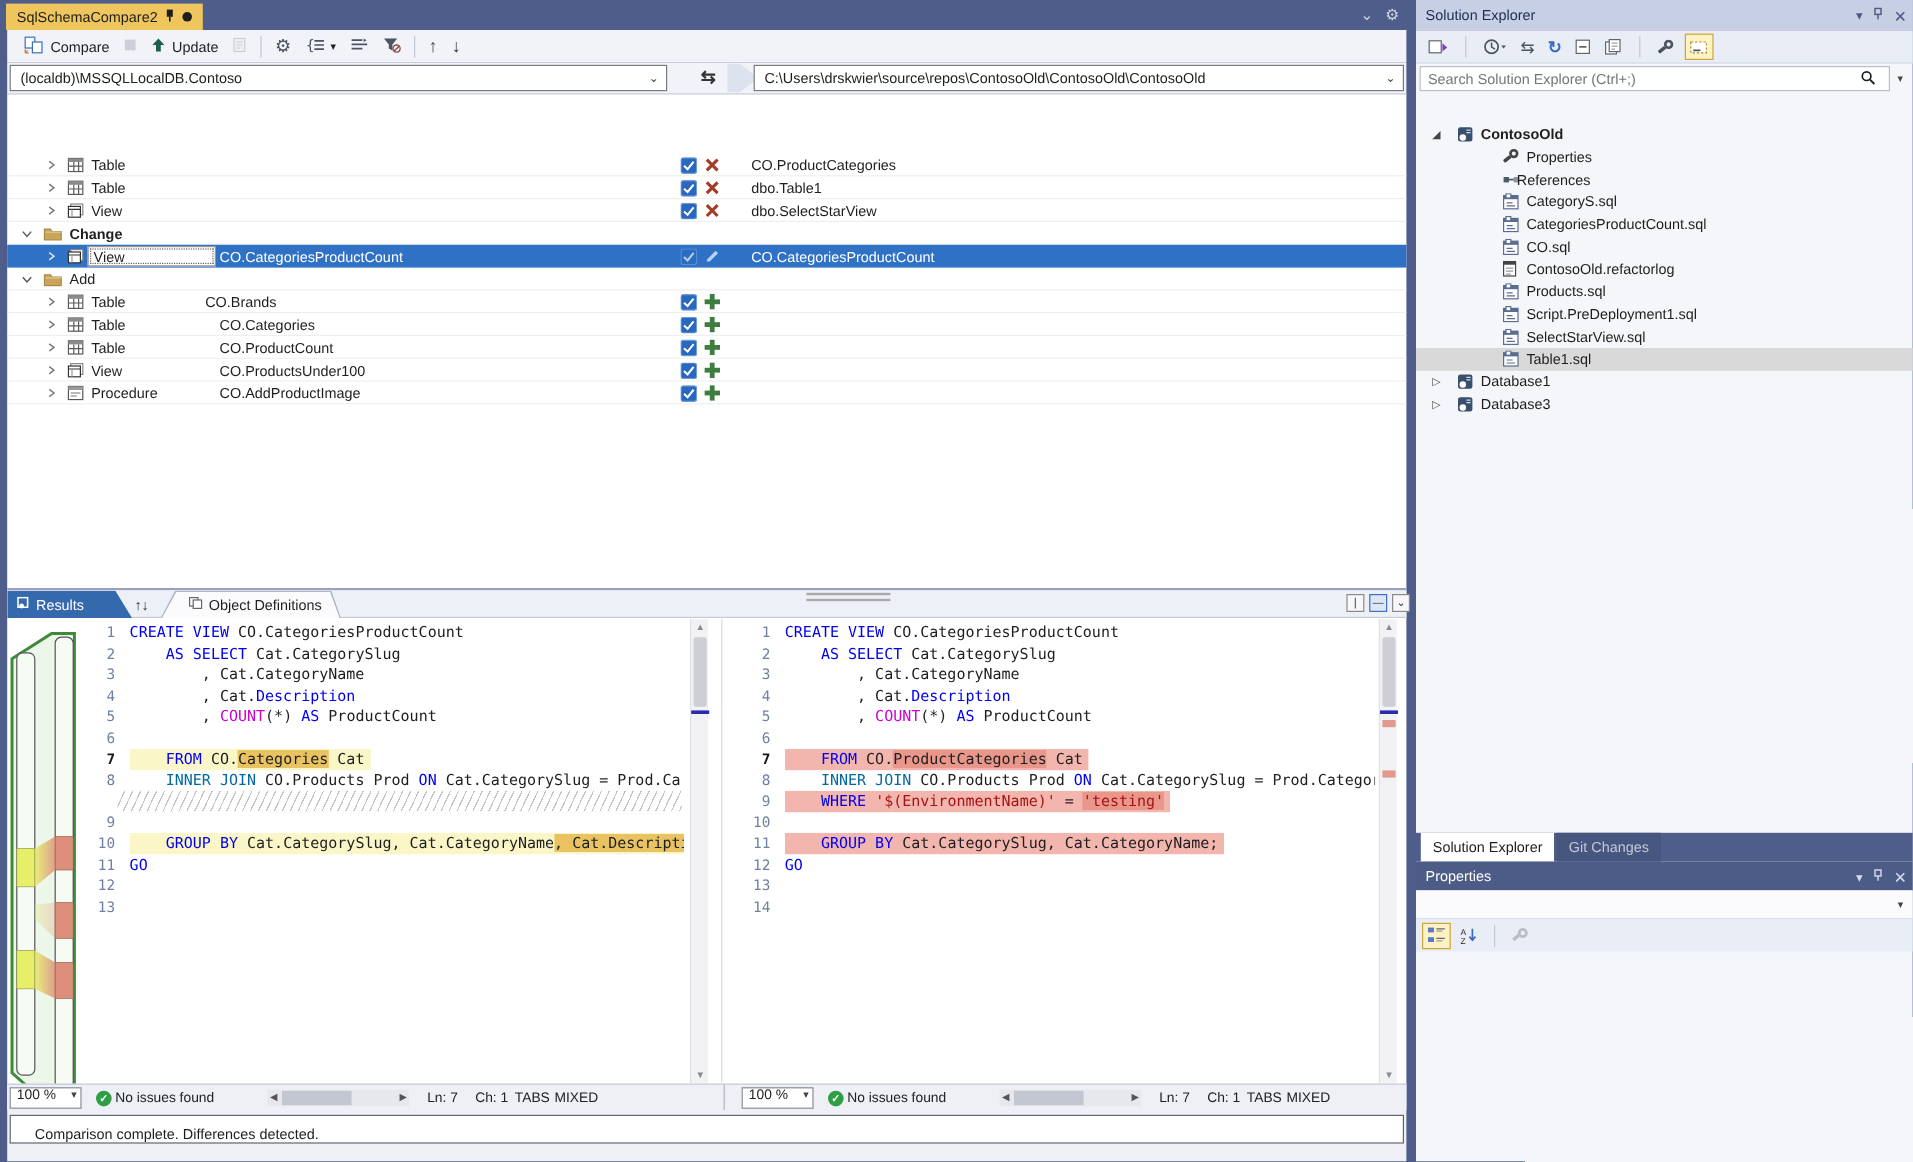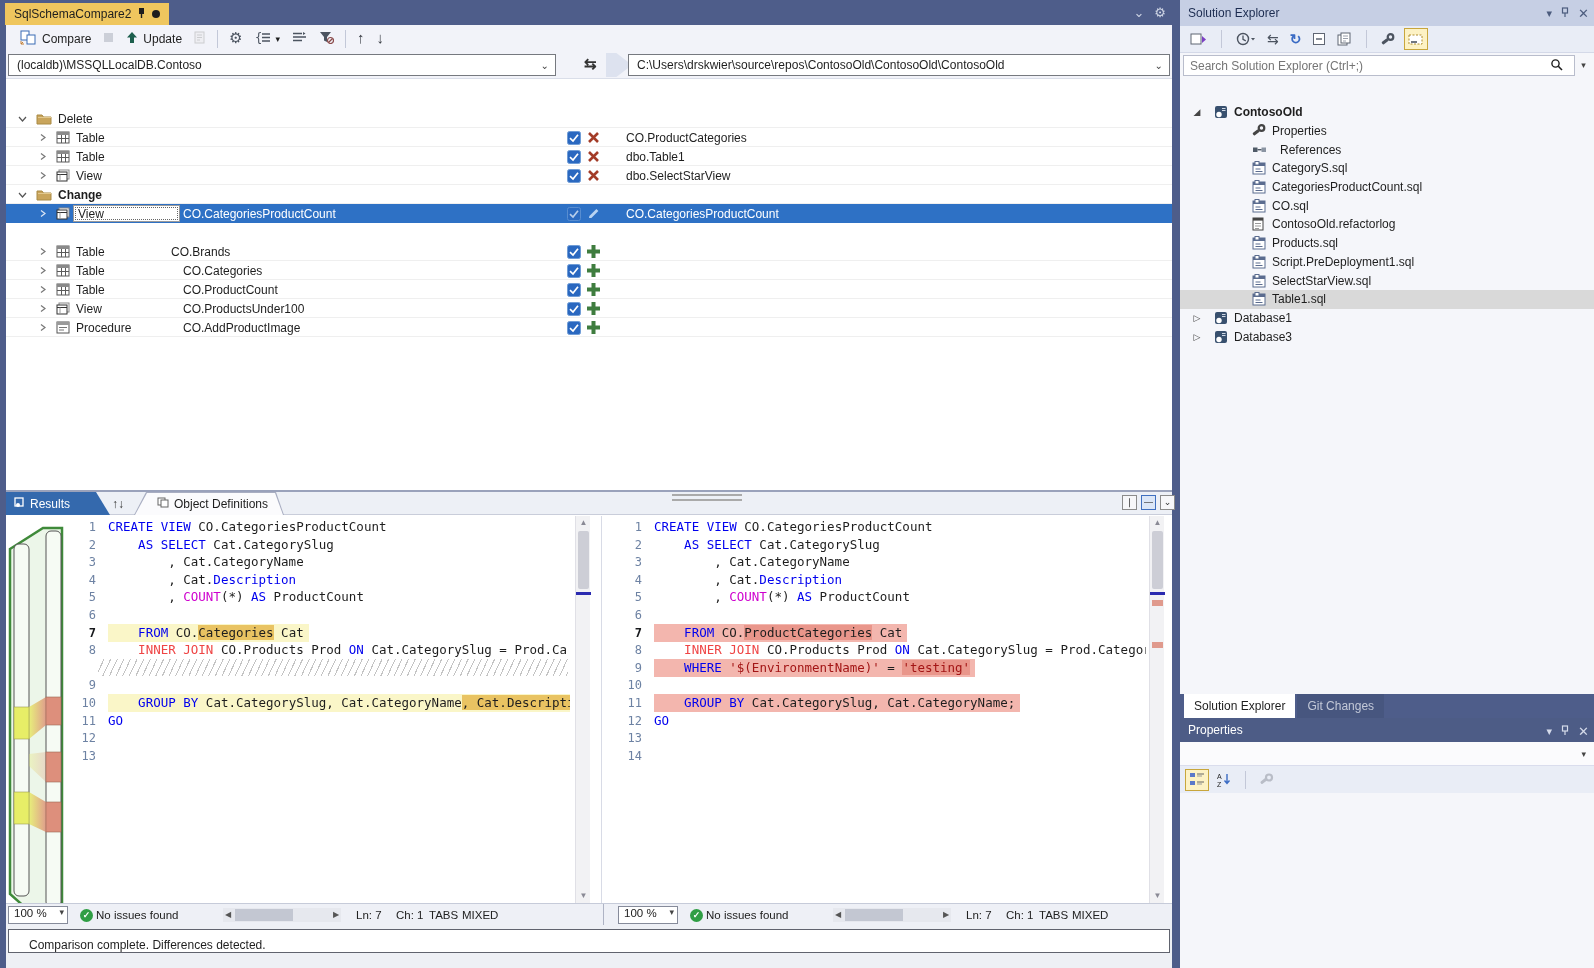--- a/index.html
+++ b/index.html
@@ -45,21 +45,21 @@
 #ed-right{left:610px;width:536px}
 .cl{position:absolute;left:0;width:100%;height:18px;line-height:18px;font-family:"DejaVu Sans Mono",monospace;font-size:12.5px;white-space:pre}
 .cl .num{position:absolute;left:0;width:32px;text-align:right;color:#6d82a3;font-size:12px}
 .cl .num.b{color:#17191c;font-weight:bold}
 .cl .ct{position:absolute;left:44px;right:0;overflow:hidden}
 .cl .inner{display:inline-block;padding-right:5px}
 .hl-y .inner{background:#faf6c8}
 .hl-r .inner{background:#f3b6ae}
 .hl-y .w{background:#e9c362}
 .hl-r .w{background:#e9968b}
-.tk-k{color:#0000ee}.tk-g{color:#ef4444}.tk-f{color:#ce00ce}.tk-s{color:#a31515}.tk-i{color:#1e1e1e}
+.tk-k{color:#0000ee}.tk-g{color:#0369a1}.tk-f{color:#ce00ce}.tk-s{color:#a31515}.tk-i{color:#1e1e1e}
 .gapline{position:absolute;left:34px;right:2px;height:17px;background:repeating-linear-gradient(115deg,#ffffff 0 5px,#c4c4c4 5px 6px)}
 .vsb{position:absolute;top:516px;width:15px;height:387px;background:#f2f2f4;border-left:1px solid #e0e0e6}
 .vsb .arr{position:absolute;left:0;width:15px;height:14px;color:#8a8a95;font-size:8px;text-align:center;line-height:14px}
 .vsb .thumb{position:absolute;left:2px;width:11px;background:#cdced6;border-radius:2px}
 .vsb .bluemark{position:absolute;left:0;width:15px;height:3px;background:#2b2bb0}
 .vsb .pinkmark{position:absolute;left:2px;width:11px;background:#e09a8d}
 #pane-div{left:601px;top:516px;width:1px;height:387px;background:#d8dbe6}
 
 #pane-status{left:6px;top:903px;width:1166px;height:22px;background:#eef0f6;border-top:1px solid #c6cbd9;font-size:11.5px;color:#222}
 #pane-status .it{position:absolute;top:0;height:22px;display:flex;align-items:center}
@@ -180,34 +180,20 @@
   </div>
   <div id="swap-arrow"></div>
   <div id="swap-glyph">⇆</div>
   <div class="combo" style="left:622px;width:542px">
     <span>C:\Users\drskwier\source\repos\ContosoOld\ContosoOld\ContosoOld</span>
     <span class="caret">⌄</span>
   </div>
 </div>
 
 <div class="abs" id="compare-grid">
-    <div class="grow" style="top: 30px;">
-      <div style="left: 12px;">
-        <svg width="9" height="8">
-          <path d="M1,2 L4.5,6 L8,2" fill="none" stroke="#555" stroke-width="1.2"></path>
-        </svg>
-      </div>
-      <div style="left: 30px;">
-        <svg width="16" height="13">
-          <path d="M1,3 h5 l1.5,2 H15 v7 H1 z" fill="#c9a55c" stroke="#a98a44"></path>
-          <path d="M2,5.5 h13" stroke="#e2c88e"></path>
-        </svg>
-      </div>
-      <div style="left: 52px;">Delete</div>
-    </div>
     <div class="grow" style="top: 49px;">
       <div style="left: 33px;">
         <svg width="8" height="9">
           <path d="M2,1.5 L6,4.5 L2,7.5" fill="none" stroke="#777" stroke-width="1.2"></path>
         </svg>
       </div>
       <div style="left: 50px;">
         <svg width="14" height="13">
           <rect x="1" y="1" width="12" height="11" fill="#fff" stroke="#5a5a5a"></rect>
           <rect x="1" y="1" width="12" height="3" fill="#8a8a8a"></rect>
@@ -322,20 +308,34 @@
           <rect x="0.5" y="0.5" width="13" height="13" rx="2" fill="#2a68c0" stroke="#6f9cd6"></rect>
           <path d="M3,7.2 L6,10 L11,3.8" fill="none" stroke="#fff" stroke-width="1.7"></path>
         </svg>
       </div>
       <div style="left: 581px;">
         <svg width="13" height="13">
           <path d="M2,11 L4.4,11 L11.4,4 L9.4,2 L2.4,9 z" fill="#b9d4f2"></path>
         </svg>
       </div>
       <div style="left: 620px;">CO.CategoriesProductCount</div>
+    </div>
+    <div class="grow" style="top: 144px;">
+      <div style="left: 12px;">
+        <svg width="9" height="8">
+          <path d="M1,2 L4.5,6 L8,2" fill="none" stroke="#555" stroke-width="1.2"></path>
+        </svg>
+      </div>
+      <div style="left: 30px;">
+        <svg width="16" height="13">
+          <path d="M1,3 h5 l1.5,2 H15 v7 H1 z" fill="#c9a55c" stroke="#a98a44"></path>
+          <path d="M2,5.5 h13" stroke="#e2c88e"></path>
+        </svg>
+      </div>
+      <div style="left: 52px;">Add</div>
     </div>
     <div class="grow" style="top: 163px;">
       <div style="left: 33px;">
         <svg width="8" height="9">
           <path d="M2,1.5 L6,4.5 L2,7.5" fill="none" stroke="#777" stroke-width="1.2"></path>
         </svg>
       </div>
       <div style="left: 50px;">
         <svg width="14" height="13">
           <rect x="1" y="1" width="12" height="11" fill="#fff" stroke="#5a5a5a"></rect>
@@ -702,21 +702,21 @@
         <span class="tlab" style="left: 92px;">Properties</span>
       </div>
       <div class="trow" style="top: 60.1px;">
         <span class="ticon" style="left: 72px;">
           <svg width="15" height="13">
             <rect x="1" y="4.5" width="4.5" height="4.5" fill="#4f5a67"></rect>
             <rect x="9.5" y="4.5" width="4.5" height="4.5" fill="#8a94a2"></rect>
             <line x1="5.5" y1="6.7" x2="9.5" y2="6.7" stroke="#4f5a67" stroke-width="1.4"></line>
           </svg>
         </span>
-        <span class="tlab" style="left: 100px;">References</span>
+        <span class="tlab" style="left: 84px;">References</span>
       </div>
       <div class="trow" style="top: 78.8px;">
         <span class="ticon" style="left: 72px;">
           <svg width="14" height="14">
             <rect x="1" y="2" width="12" height="11" fill="#fff" stroke="#5b6c8f"></rect>
             <rect x="1" y="2" width="12" height="3" fill="#5b6c8f"></rect>
             <path d="M3.5,8 h5 M3.5,10.5 h7" stroke="#5b6c8f"></path>
             <rect x="3" y="0.5" width="4" height="3.5" fill="#fff" stroke="#5b6c8f"></rect>
           </svg>
         </span>

